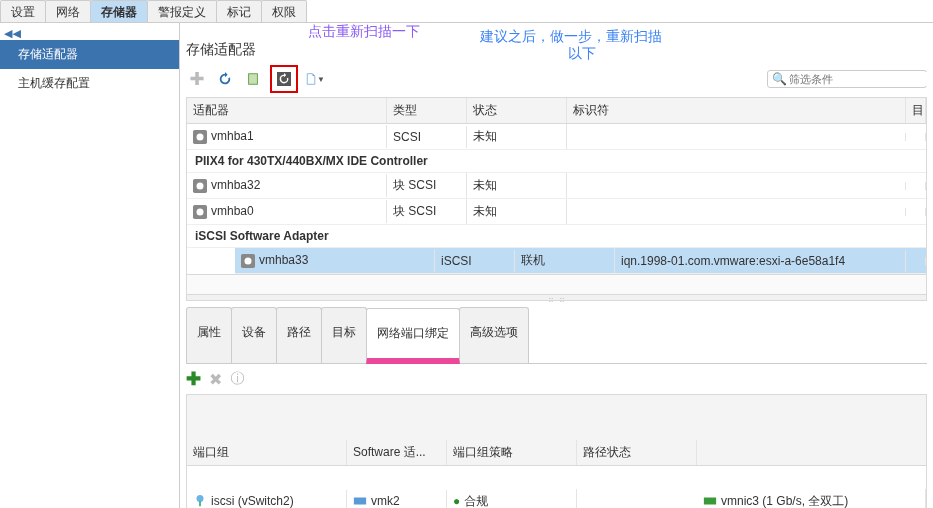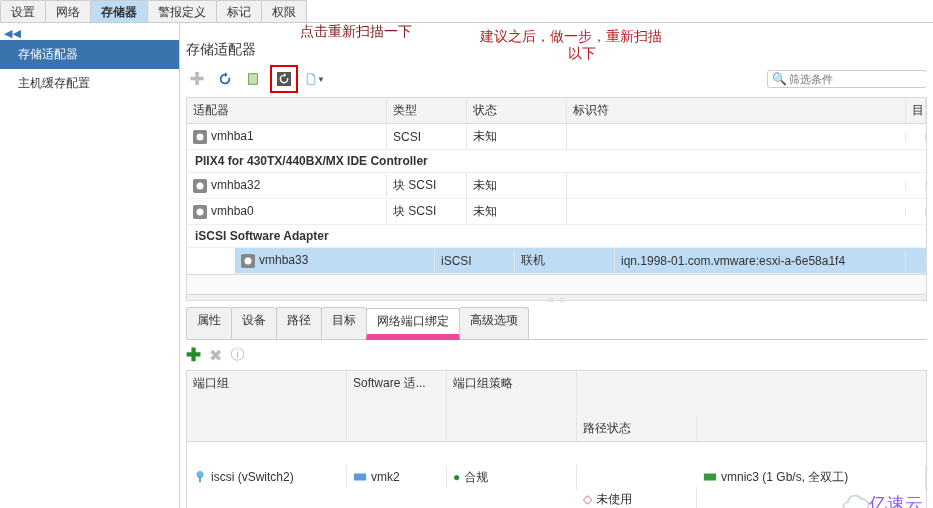--- a/index.html
+++ b/index.html
@@ -8,44 +8,44 @@
   .top-tab { padding:3px 10px; border:1px solid #ccc; border-bottom:none; background:#f1f1f1; cursor:pointer; border-radius:2px 2px 0 0; margin-right:-1px;}
   .top-tab.active { background:#bfdcf5;font-weight:bold; }
 
   .main { display:flex; }
   .sidebar { width:180px; background:#fff; border-right:1px solid #ccc; }
   .collapse-icon { padding:4px 4px 0 4px; color:#3b73af; font-size:11px; }
   .side-item { padding:6px 10px 6px 18px; cursor:pointer; }
   .side-item.active { background:#3b73af; color:#fff; }
 
   .content { flex:1; padding:0 6px 6px 6px; position:relative;}
-  .annot1 { position:absolute; top:0; left:120px; color:#7f1d1d; font-size:14px;}
-  .annot2 { position:absolute; top:5px; left:300px; color:#b91c1c; font-size:14px; line-height:1.2;}
+  .annot1 { position:absolute; top:0; left:128px; color:#8b5cf6; font-size:14px;}
+  .annot2 { position:absolute; top:5px; left:300px; color:#3b82f6; font-size:14px; line-height:1.2;}
   .section-title { margin:18px 0 6px 0; font-size:14px; }
 
   .toolbar { display:flex; align-items:center; gap:6px; margin-bottom:4px; }
   .tool-btn { width:22px; height:22px; display:flex; align-items:center; justify-content:center; border:1px solid transparent; cursor:pointer;}
   .rescan-wrap{ border:2px solid #d00; padding:1px;}
   .filter { margin-left:auto; display:flex; align-items:center; border:1px solid #ccc; border-radius:3px; padding:1px 4px; width:160px;}
   .filter input { border:none; outline:none; flex:1; font-size:11px; }
   .filter .dd { font-size:9px; color:#555;}
 
   .grid { border:1px solid #d9d9d9; }
-  .ghead { display:flex; background:#f4f4f4; border-bottom:1px solid #d9d9d9; }
+  .ghead { display:flex; background:#f4f4f4; border-bottom:1px solid #d9d9d9;align-items:flex-end; }
   .ghead > div, .grow > div { padding:4px 6px; border-right:1px solid #e4e4e4; overflow:hidden; white-space:nowrap; }
   .c-adapter{width:200px;} .c-type{width:80px;} .c-status{width:100px;} .c-id{flex:1;} .c-last{width:20px;}
   .grow { display:flex; align-items:center; border-bottom:1px solid #eee; }
   .grow.sel { background:#bfdcf5;margin-left:48px; }
   .grow .icon { margin-right:4px; display:inline-block; vertical-align:middle;}
   .group-row { background:#fff; font-weight:bold; padding:4px 8px; border-bottom:1px solid #eee;}
   .splitter { height:6px; background:#f1f1f1; border-top:1px solid #d9d9d9; text-align:center; font-size:8px; color:#999;}
   .scroll-stub {height:20px; border-top:1px solid #d9d9d9; background:#fafafa;}
 
   .subtabs { display:flex; border-bottom:1px solid #ccc; margin:6px 0 4px 0;}
-  .subtab { padding:4px 10px; border:1px solid #ccc; border-bottom:none; background:#f1f1f1; border-radius:3px 3px 0 0; cursor:pointer; margin-right:-1px;}
+  .subtab { padding:16px 10px; border:1px solid #ccc; border-bottom:none; background:#f1f1f1; border-radius:3px 3px 0 0; cursor:pointer; margin-right:-1px;}
   .subtab.active { background:#fff; border-bottom:6px solid #ec4899; position:relative; top:1px;}
 
   .sub-toolbar { display:flex; align-items:center; gap:8px; margin:4px 0;}
   .plus { color:#2a8a2a; font-size:18px; font-weight:bold;}
   .x-icon{ color:#bbb; font-size:16px;}
   .info-icon{ color:#bbb; font-size:14px;}
 
   .grid2 .ghead > div, .grid2 .grow > div { border-right:1px solid #e4e4e4;}
   .d-pg{width:160px;} .d-vmk{width:100px;} .d-pol{width:130px;} .d-path{width:120px;margin-top:45px;} .d-phys{flex:1;}
   .badge-green{color:#2a8a2a;font-weight:bold;margin-right:4px;}

